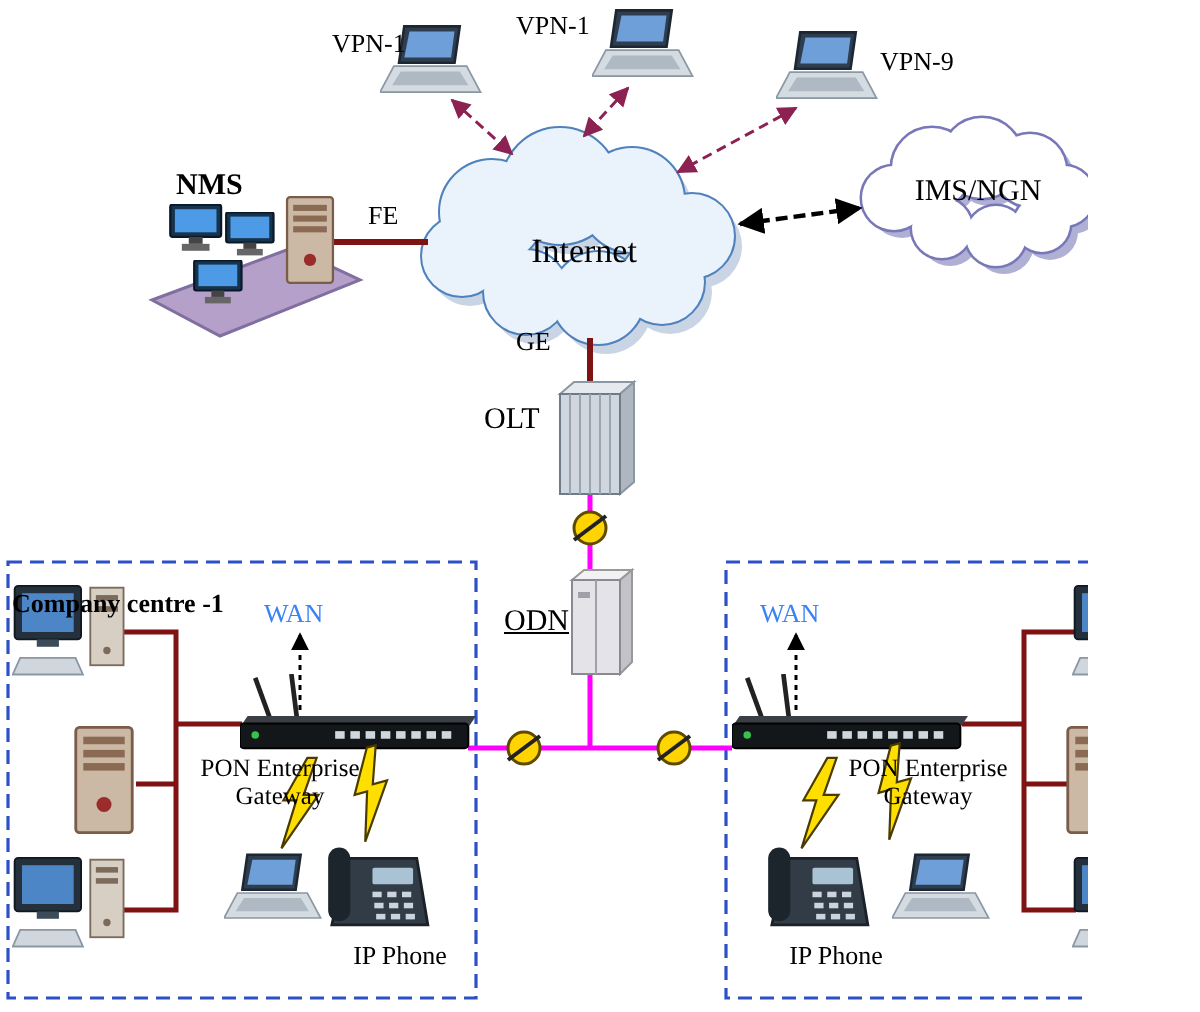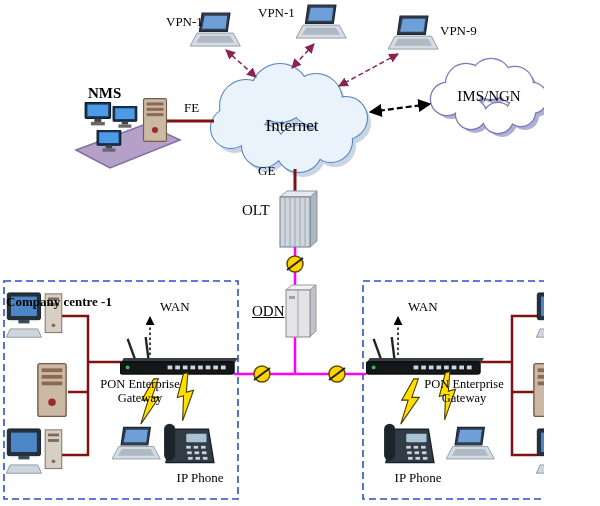--- a/index.html
+++ b/index.html
@@ -5,21 +5,21 @@
   * { margin:0; padding:0; box-sizing:border-box; }
   html,body { background:#ffffff; }
   .stage { position:relative; width:544px; height:506px; background:#fff; overflow:hidden;
            font-family:"Liberation Serif", serif; }
   .stage svg.layer { position:absolute; left:0; top:0; }
   .lbl { position:absolute; font-size:13px; color:#000; white-space:nowrap; line-height:1.1; }
   .lbl.big { font-size:17px; }
   .lbl.med { font-size:15px; }
   .lbl.sm  { font-size:12.5px; }
   .lbl.bold { font-weight:bold; }
-  .lbl.red { color:#000000;margin-left:28px; }
+  .lbl.red { color:#3b82f6; }
   .lbl.center { text-align:center; white-space:normal; }
 </style>
 </head>
 <body>
 
 <div class="stage">
 
 <svg class="layer" width="600" height="506" viewBox="0 0 600 506">
   <defs>
     <marker id="mk-maroon" viewBox="0 0 10 10" refX="9" refY="5" markerWidth="6.5" markerHeight="6.5" orient="auto-start-reverse">

